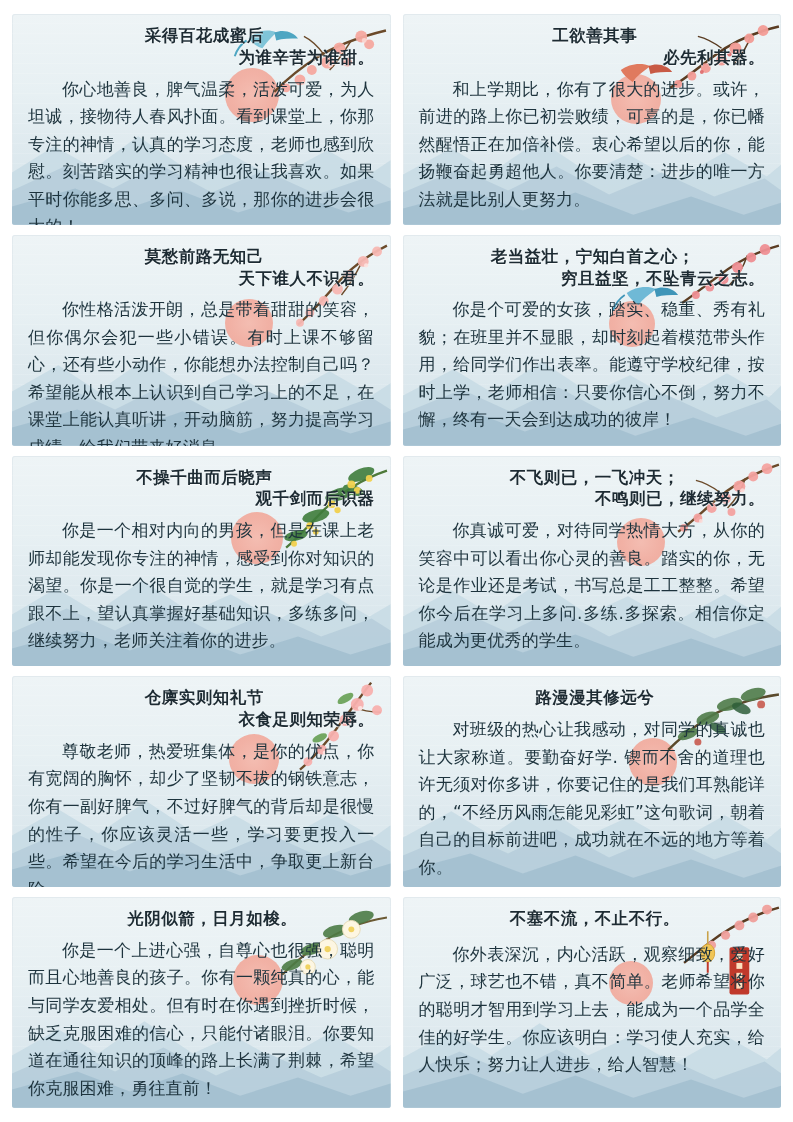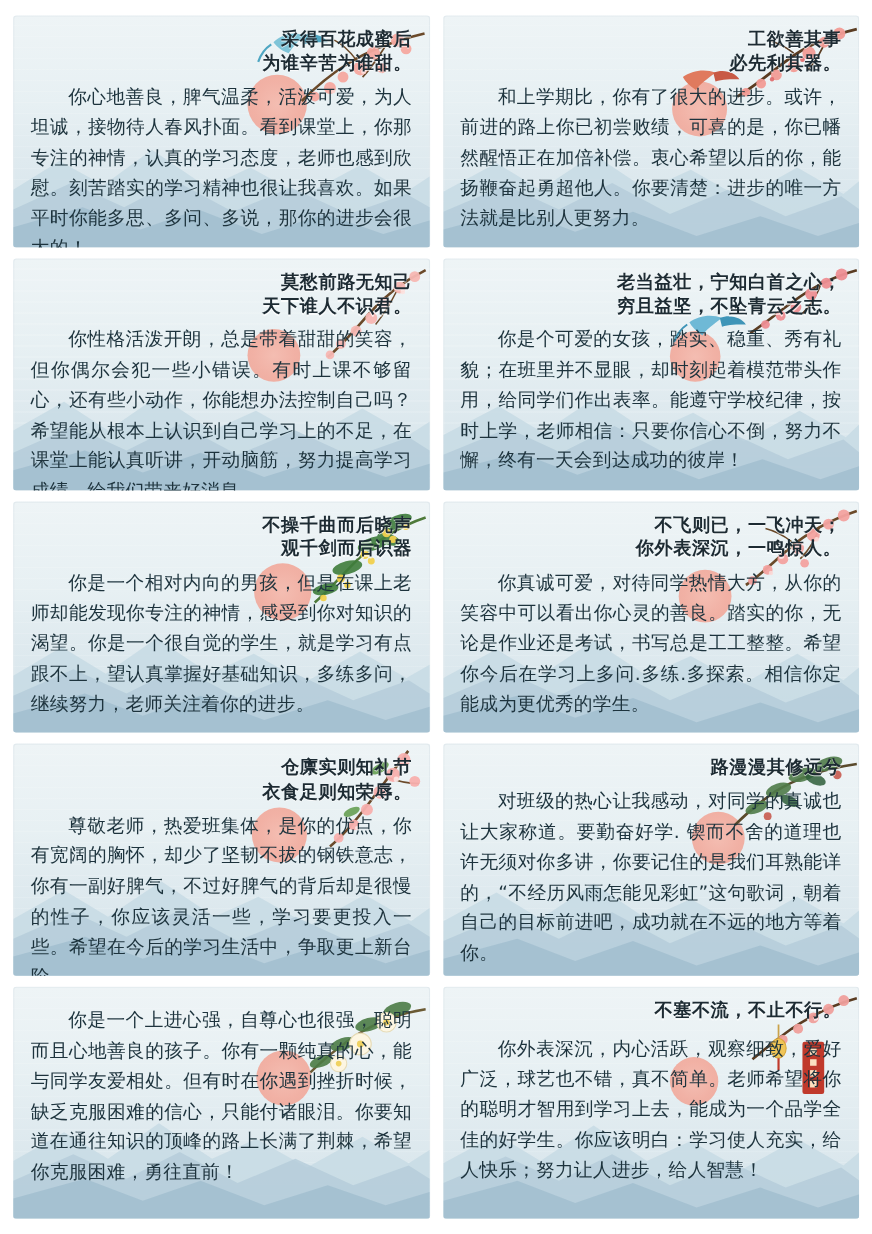--- a/index.html
+++ b/index.html
@@ -51,21 +51,21 @@
     display:flex;flex-direction:column;
   }
   .title{
     color:#1d2b33;
     font-weight:bold;
     font-size:16.5px;
     line-height:1.32;
     letter-spacing:.5px;
     text-shadow:0 1px 0 rgba(255,255,255,.7);
   }
-  .title .l1{display:block;text-align:right;padding-left:6px;}
+  .title .l1{display:block;text-align:center;padding-left:6px;}
   .title .l2{display:block;text-align:right;padding-left:52px;}
   .title.single .l1{padding-left:6px;}
   .body{
     margin-top:7px;
     color:#1d333d;
     font-size:17px;
     line-height:1.62;
     text-align:justify;
     text-indent:2em;
     letter-spacing:.2px;
@@ -312,21 +312,21 @@
         </g>
         <g fill="#fbdad7" opacity=".9">
           <circle cx="141" cy="30" r="2.2"></circle>
             <circle cx="99" cy="61" r="2"></circle>
         </g>
       </svg>
     </div>
     <div class="card-inner">
       <div class="title">
         <span class="l1">不飞则已，一飞冲天；</span>
-        <span class="l2" style="padding-left:34px;">你外表深沉，一鸣惊人。</span>
+        <span class="l2" style="padding-left:34px;">不鸣则已，继续努力。</span>
       </div>
       <div class="body">你真诚可爱，对待同学热情大方，从你的笑容中可以看出你心灵的善良。踏实的你，无论是作业还是考试，书写总是工工整整。希望你今后在学习上多问.多练.多探索。相信你定能成为更优秀的学生。</div>
     </div>
   </div>
 
   <div class="card">
     <div class="mist"></div>
     <div class="sun" style="width:50px;height:50px;right:112px;top:58px;"></div>
     <div class="mountains">
       <svg viewBox="0 0 360 130" preserveAspectRatio="none">
@@ -429,20 +429,23 @@
           <circle cx="96" cy="66" r="7.5"></circle>
         </g>
         <g fill="#f0d15c" opacity=".95">
           <circle cx="140" cy="28" r="3"></circle>
             <circle cx="116" cy="48" r="3.2"></circle>
           <circle cx="96" cy="66" r="2.6"></circle>
         </g>
       </svg>
     </div>
     <div class="card-inner">
+      <div class="title single">
+        <span class="l1" style="padding-left:22px;">光阴似箭，日月如梭。</span>
+      </div>
       <div class="body" style="">你是一个上进心强，自尊心也很强，聪明而且心地善良的孩子。你有一颗纯真的心，能与同学友爱相处。但有时在你遇到挫折时候，缺乏克服困难的信心，只能付诸眼泪。你要知道在通往知识的顶峰的路上长满了荆棘，希望你克服困难，勇往直前！</div>
     </div>
   </div>
 
   <div class="card">
     <div class="mist"></div>
     <div class="sun" style="width:44px;height:44px;right:128px;top:64px;"></div>
     <div class="mountains">
       <svg viewBox="0 0 360 130" preserveAspectRatio="none">
         <path d="M0 80 L46 54 L84 78 L130 46 L176 78 L214 60 L258 86 L306 58 L346 82 L360 70 L360 130 L0 130 Z" fill="#c7dbe4" opacity=".85"></path>

